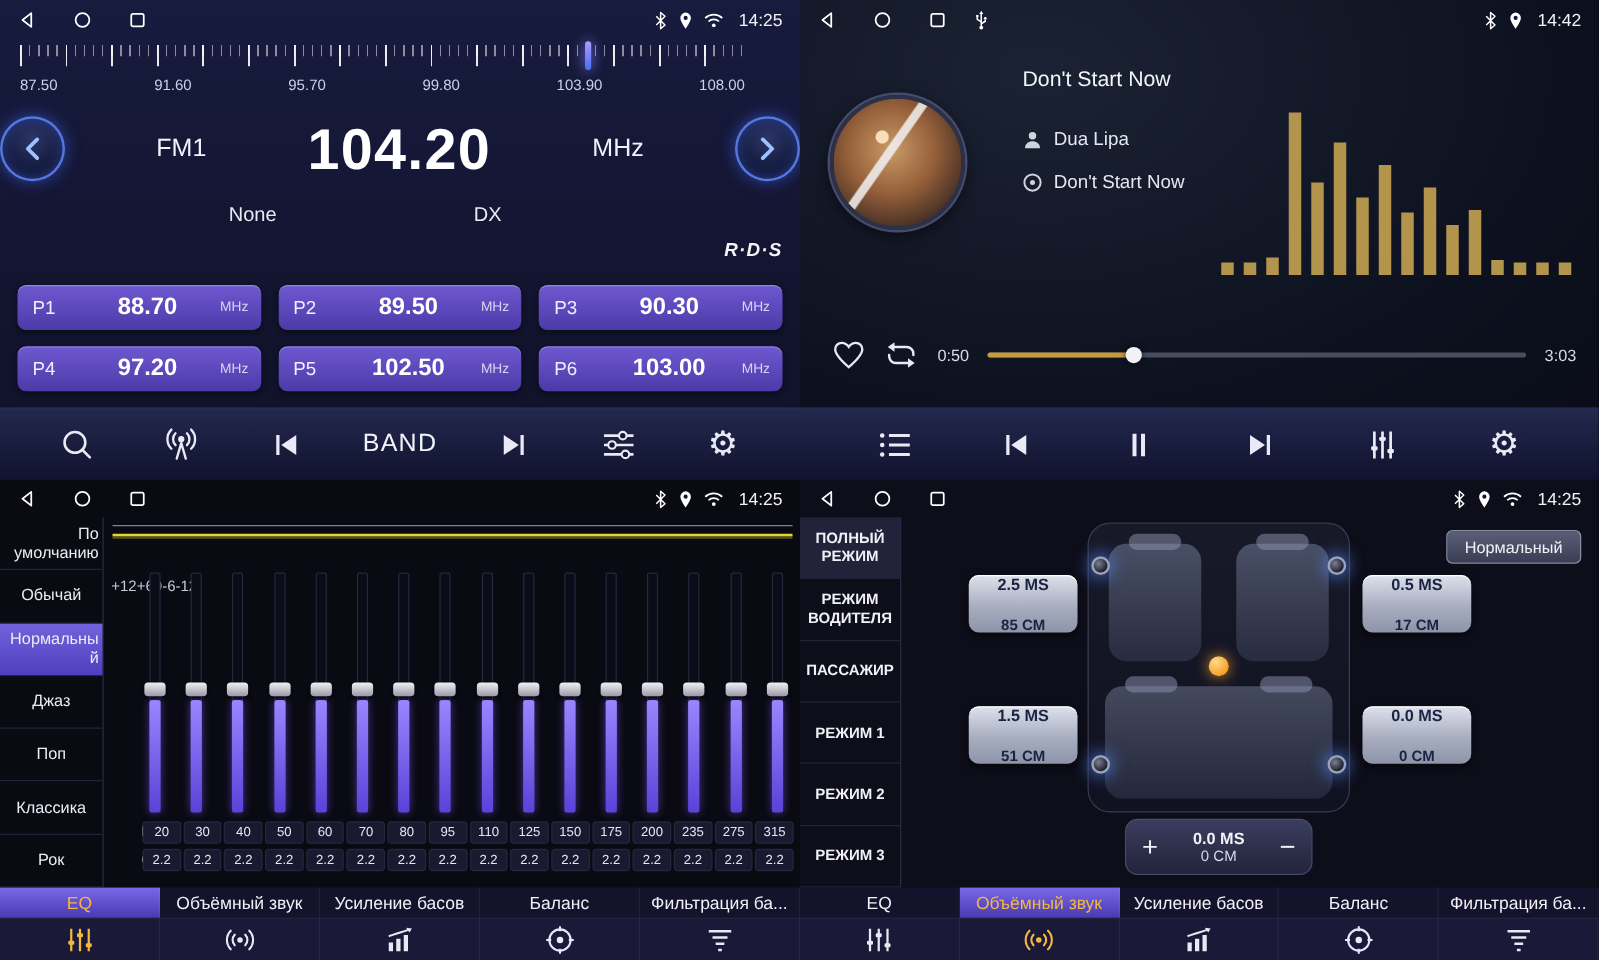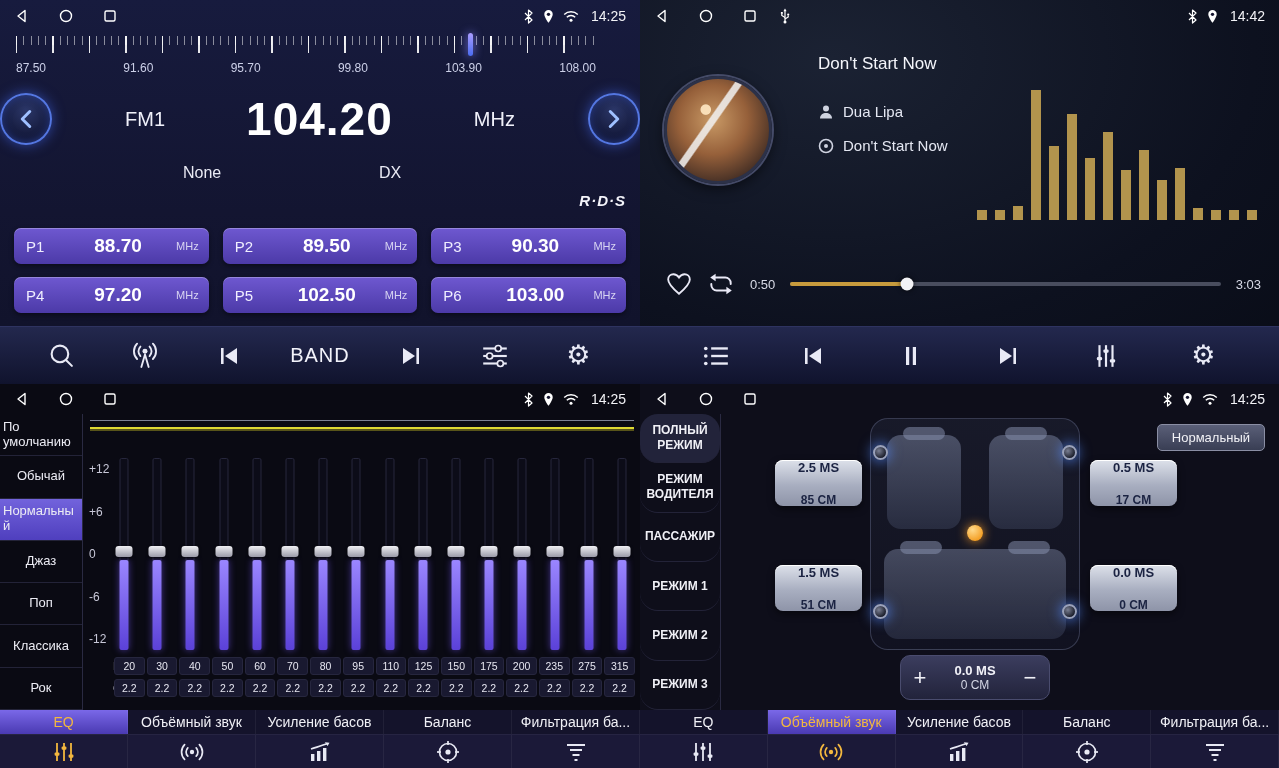--- a/index.html
+++ b/index.html
@@ -88,48 +88,48 @@
     white-space:nowrap; overflow:hidden; border-right:1px solid rgba(255,255,255,.06); }
   .tab-label.selected { background:linear-gradient(180deg,#7a68e8,#4a3ab2); color:#f3b83f; }
   .tab-icons { display:flex; height:34px; background:#1b1938; border-top:1px solid rgba(255,255,255,.05); }
   .tab-icon { flex:1; display:flex; align-items:center; justify-content:center; color:#e8e9f4;
     border-right:1px solid rgba(255,255,255,.06); }
   .tab-icon.selected { color:#f3b83f; }
 
   
   .eq-side { position:absolute; top:30px; left:0; width:83px; bottom:58px; border-right:1px solid #2a2a42;
     display:flex; flex-direction:column; }
-  .eq-side .item { flex:1; display:flex; align-items:center; justify-content:center; text-align:left;
+  .eq-side .item { flex:1; display:flex; align-items:center; justify-content:center; text-align:right;
     font-size:13px; color:#ececf4; border-bottom:1px solid #232338; padding:2px 3px; line-height:1.15; overflow-wrap:anywhere; }
   .eq-side .item.selected { background:linear-gradient(180deg,#7263dc,#4f3fbe); }
   .eq-main { position:absolute; left:84px; right:0; top:30px; bottom:58px; }
   .curve-gray { position:absolute; top:6px; left:6px; right:6px; height:1px; background:#9aa0b4; opacity:.8; }
   .curve-yellow { position:absolute; top:13px; left:6px; right:6px; height:2px; background:#ded832; box-shadow:0 2px 0 rgba(140,134,30,.6); }
-  .db-labels { position:absolute; left:5px; top:48px; height:184px; display:flex; flex-direction:column;
+  .db-labels { position:absolute; left:5px; top:48px; height:184px; display:flex; flex-direction:row;
     justify-content:space-between; font-size:12px; color:#c8c8d8; }
   .sliders { position:absolute; left:30px; right:8px; top:44px; height:192px; display:flex; justify-content:space-between; }
   .slider { position:relative; width:20px; height:192px; }
   .slider .track { position:absolute; left:50%; transform:translateX(-50%); width:9px; top:0; bottom:0;
     background:#0c0c18; border:1px solid #26263c; border-radius:2px; }
   .slider .fill { position:absolute; left:50%; transform:translateX(-50%); width:9px; bottom:0; height:47%;
     background:linear-gradient(180deg,#9a86ff,#5b41d8); box-shadow:0 0 7px rgba(120,90,255,.55); border-radius:2px; }
   .slider .knob { position:absolute; left:50%; transform:translateX(-50%); top:calc(50% - 8px); width:17px; height:11px;
     border-radius:3px; background:linear-gradient(180deg,#f0f0f4,#9a9aa8); box-shadow:0 1px 3px rgba(0,0,0,.75); }
   .fc-row, .q-row { position:absolute; left:5px; right:5px; display:flex; align-items:center; }
   .fc-row { top:243px; } .q-row { top:265px; }
   .rowlabel { width:25px; font-size:11px; color:#cfcfdd;padding-left:24px; }
   .cells { display:flex; flex:1; gap:2px; }
   .cell { flex:1; text-align:center; font-size:10.5px; color:#e6e6f0; background:#191930; border:1px solid #26263e;
     border-radius:3px; padding:2px 0; }
 
   
   .sf-side { position:absolute; top:30px; left:0; width:81px; bottom:58px; border-right:1px solid #2a2a42;
     display:flex; flex-direction:column; }
   .sf-side .item { flex:1; display:flex; align-items:center; justify-content:center; text-align:center; font-size:12px;
-    font-weight:bold; color:#f0f0f6; border-bottom:1px solid #232338; padding:2px 4px; line-height:1.25;border-radius:18px; }
+    font-weight:bold; color:#f0f0f6; border-bottom:1px solid #232338; padding:2px 4px; line-height:1.25; }
   .sf-side .item.selected { background:rgba(125,135,205,.18); }
   .sf-main { position:absolute; left:82px; right:0; top:30px; bottom:58px; }
   .preset-btn { position:absolute; top:10px; right:14px; padding:5px 14px; font-size:13px; color:#f2f2f6;
     background:linear-gradient(180deg,#5a5f78,#393e54); border:1px solid #8a8ea4; border-radius:5px; }
   .carmap { position:absolute; left:148px; top:4px; width:210px; height:232px; border:1px solid rgba(140,150,190,.3);
     border-radius:18px; background:linear-gradient(180deg, rgba(70,80,110,.18), rgba(40,45,70,.15)); }
   .seat { position:absolute; background:linear-gradient(180deg, rgba(135,145,175,.45), rgba(80,90,120,.32));
     border-radius:14px; }
   .seat::before { content:""; position:absolute; top:-8px; left:50%; transform:translateX(-50%); width:42px; height:13px;
     border-radius:7px; background:rgba(140,150,180,.5); }

